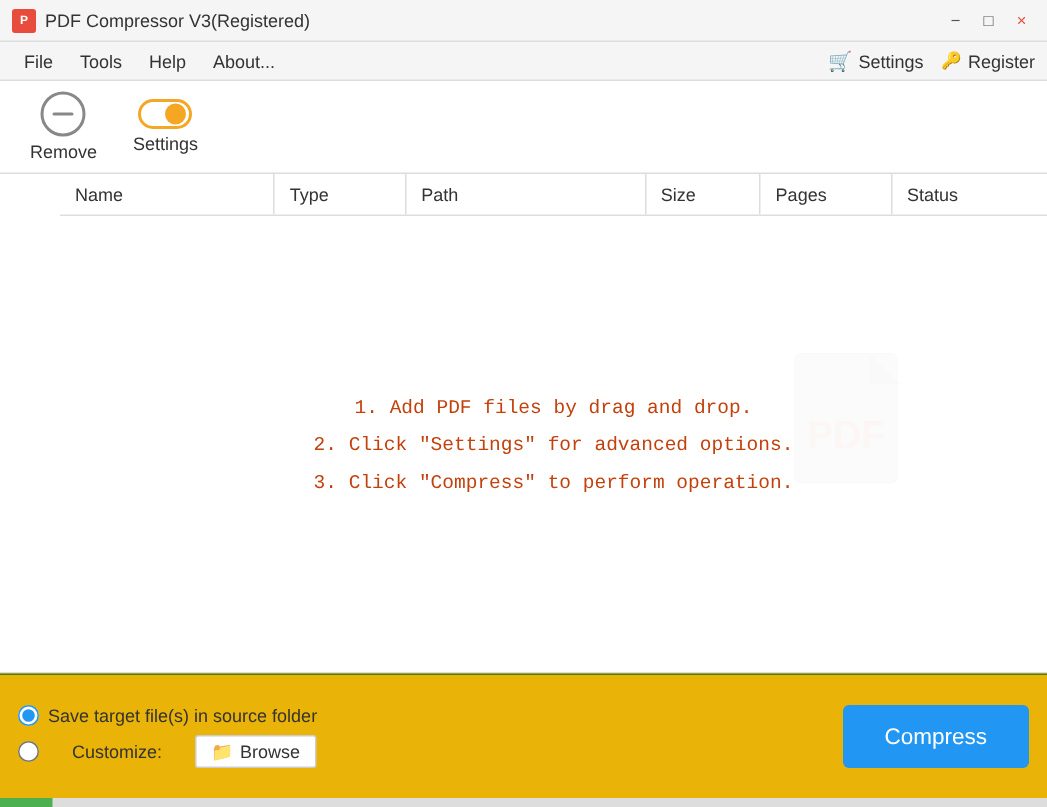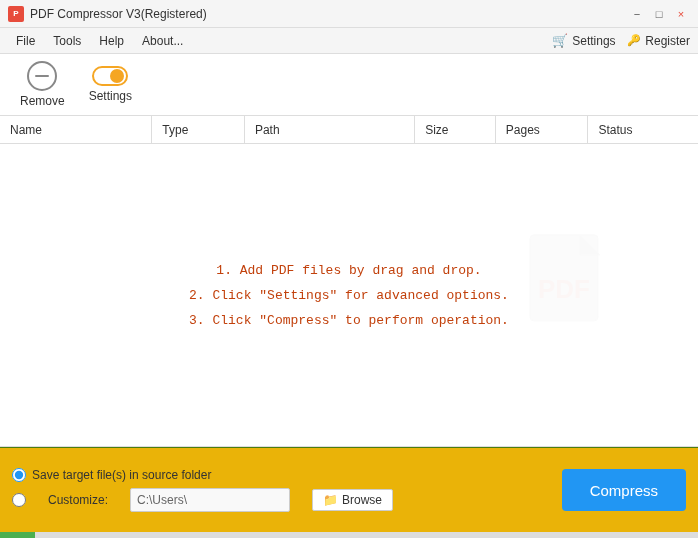--- a/index.html
+++ b/index.html
@@ -149,20 +149,21 @@
     }
 
     
     .table-container {
       flex: 1;
       background: white;
       border-bottom: 1px solid #ddd;
       overflow: hidden;
       display: flex;
       flex-direction: column;
+      padding-left: 40px;
     }
     .table-header {
       display: flex;
       background: white;
       border-bottom: 1px solid #ddd;
       height: 28px;
       align-items: center;
       flex-shrink: 0;
     }
     .table-header-cell {
@@ -370,21 +371,20 @@
 <div class="bottom-bar">
   <div class="bottom-options">
     <div class="bottom-left">
       <div class="radio-row">
         <input type="radio" class="radio-input" name="save-option" checked="" style="">
         <span class="radio-label">Save target file(s) in source folder</span>
       </div>
       <div class="customize-row">
         <input type="radio" class="radio-input" name="save-option" style="">
         <span class="customize-label">Customize:</span>
-        <input type="text" class="path-input" value="C:\Users\" style="">
         <button class="browse-btn">
           <span>📁</span>
           <span>Browse</span>
         </button>
       </div>
     </div>
     <button class="compress-btn">Compress</button>
   </div>
 </div>
 

